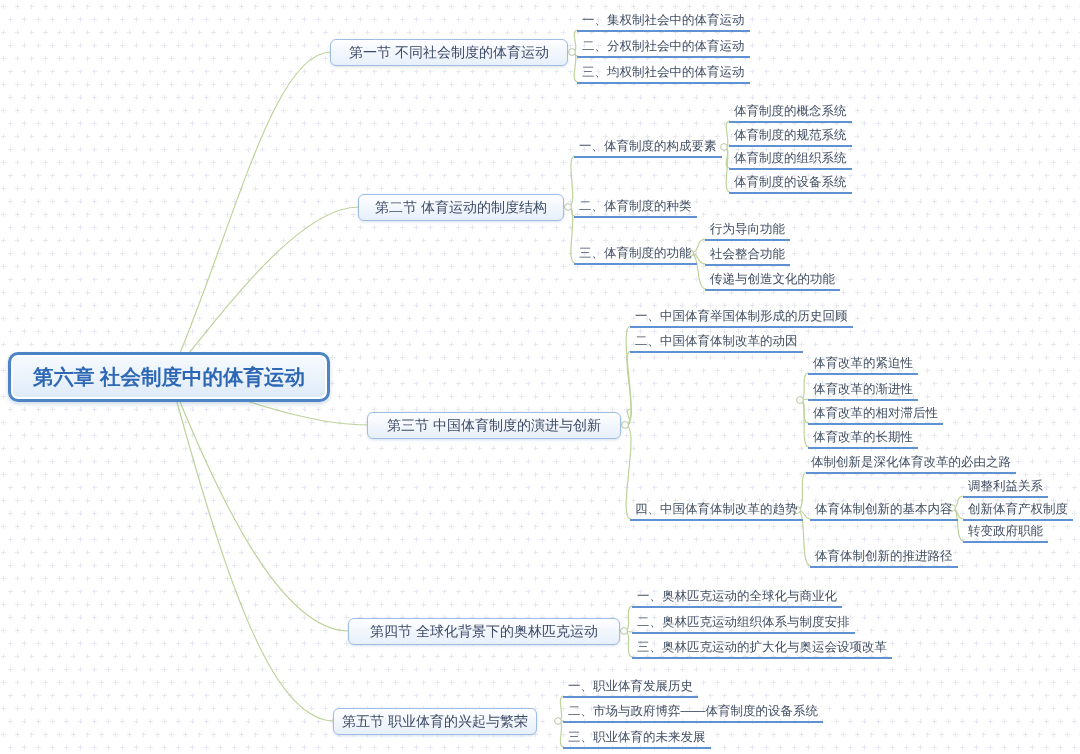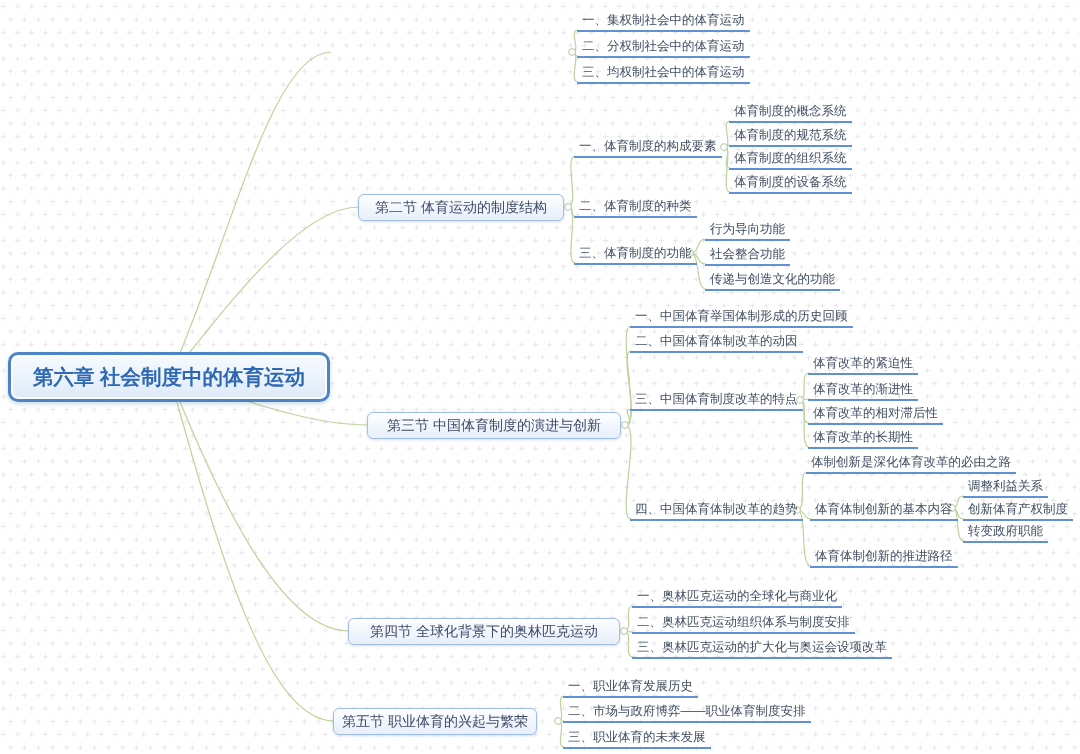--- a/index.html
+++ b/index.html
@@ -105,20 +105,21 @@
       <circle cx="724" cy="147" r="3.4"></circle>
       <circle cx="690" cy="253" r="3.4"></circle>
       <circle cx="800" cy="400" r="3.4"></circle>
       <circle cx="797" cy="510" r="3.4"></circle>
       <circle cx="952" cy="508" r="3.4"></circle>
     </g>
   </svg>
 
   <div class="root">第六章 社会制度中的体育运动</div>
 
+  <div class="box" style="left:330px;top:39px;width:238px">第一节 不同社会制度的体育运动</div>
   <div class="box" style="left:358px;top:194px;width:206px">第二节 体育运动的制度结构</div>
   <div class="box" style="left:367px;top:412px;width:254px">第三节 中国体育制度的演进与创新</div>
   <div class="box" style="left:348px;top:618px;width:272px">第四节 全球化背景下的奥林匹克运动</div>
   <div class="box" style="left:333px;top:708px;width:204px">第五节 职业体育的兴起与繁荣</div>
 
   <div class="t" style="left:577px;top:13px">一、集权制社会中的体育运动</div>
   <div class="t" style="left:577px;top:39px">二、分权制社会中的体育运动</div>
   <div class="t" style="left:577px;top:65px">三、均权制社会中的体育运动</div>
 
   <div class="t" style="left:574px;top:139px">一、体育制度的构成要素</div>
@@ -127,34 +128,33 @@
   <div class="t" style="left:729px;top:151px">体育制度的组织系统</div>
   <div class="t" style="left:729px;top:175px">体育制度的设备系统</div>
   <div class="t" style="left:574px;top:199px">二、体育制度的种类</div>
   <div class="t" style="left:574px;top:246px">三、体育制度的功能</div>
   <div class="t" style="left:705px;top:222px">行为导向功能</div>
   <div class="t" style="left:705px;top:247px">社会整合功能</div>
   <div class="t" style="left:705px;top:272px">传递与创造文化的功能</div>
 
   <div class="t" style="left:630px;top:334px">二、中国体育体制改革的动因</div>
   <div class="t" style="left:630px;top:309px">一、中国体育举国体制形成的历史回顾</div>
-  <div class="t" style="left:630px;top:392px">三、中国体育制度改革的特点</div>
   <div class="t" style="left:808px;top:356px">体育改革的紧迫性</div>
   <div class="t" style="left:808px;top:382px">体育改革的渐进性</div>
   <div class="t" style="left:808px;top:406px">体育改革的相对滞后性</div>
   <div class="t" style="left:808px;top:430px">体育改革的长期性</div>
   <div class="t" style="left:630px;top:502px">四、中国体育体制改革的趋势</div>
   <div class="t" style="left:806px;top:455px">体制创新是深化体育改革的必由之路</div>
   <div class="t" style="left:810px;top:502px">体育体制创新的基本内容</div>
   <div class="t" style="left:963px;top:479px">调整利益关系</div>
   <div class="t" style="left:963px;top:502px">创新体育产权制度</div>
   <div class="t" style="left:963px;top:524px">转变政府职能</div>
   <div class="t" style="left:810px;top:549px">体育体制创新的推进路径</div>
 
   <div class="t" style="left:632px;top:589px">一、奥林匹克运动的全球化与商业化</div>
   <div class="t" style="left:632px;top:615px">二、奥林匹克运动组织体系与制度安排</div>
   <div class="t" style="left:632px;top:640px">三、奥林匹克运动的扩大化与奥运会设项改革</div>
 
   <div class="t" style="left:563px;top:679px">一、职业体育发展历史</div>
-  <div class="t" style="left:563px;top:704px">二、市场与政府博弈——职业体育制度安排</div>
+  <div class="t" style="left:563px;top:704px">二、市场与政府博弈——体育制度的设备系统</div>
   <div class="t" style="left:563px;top:730px">三、职业体育的未来发展</div>
 
 </div>
 
 </body></html>

